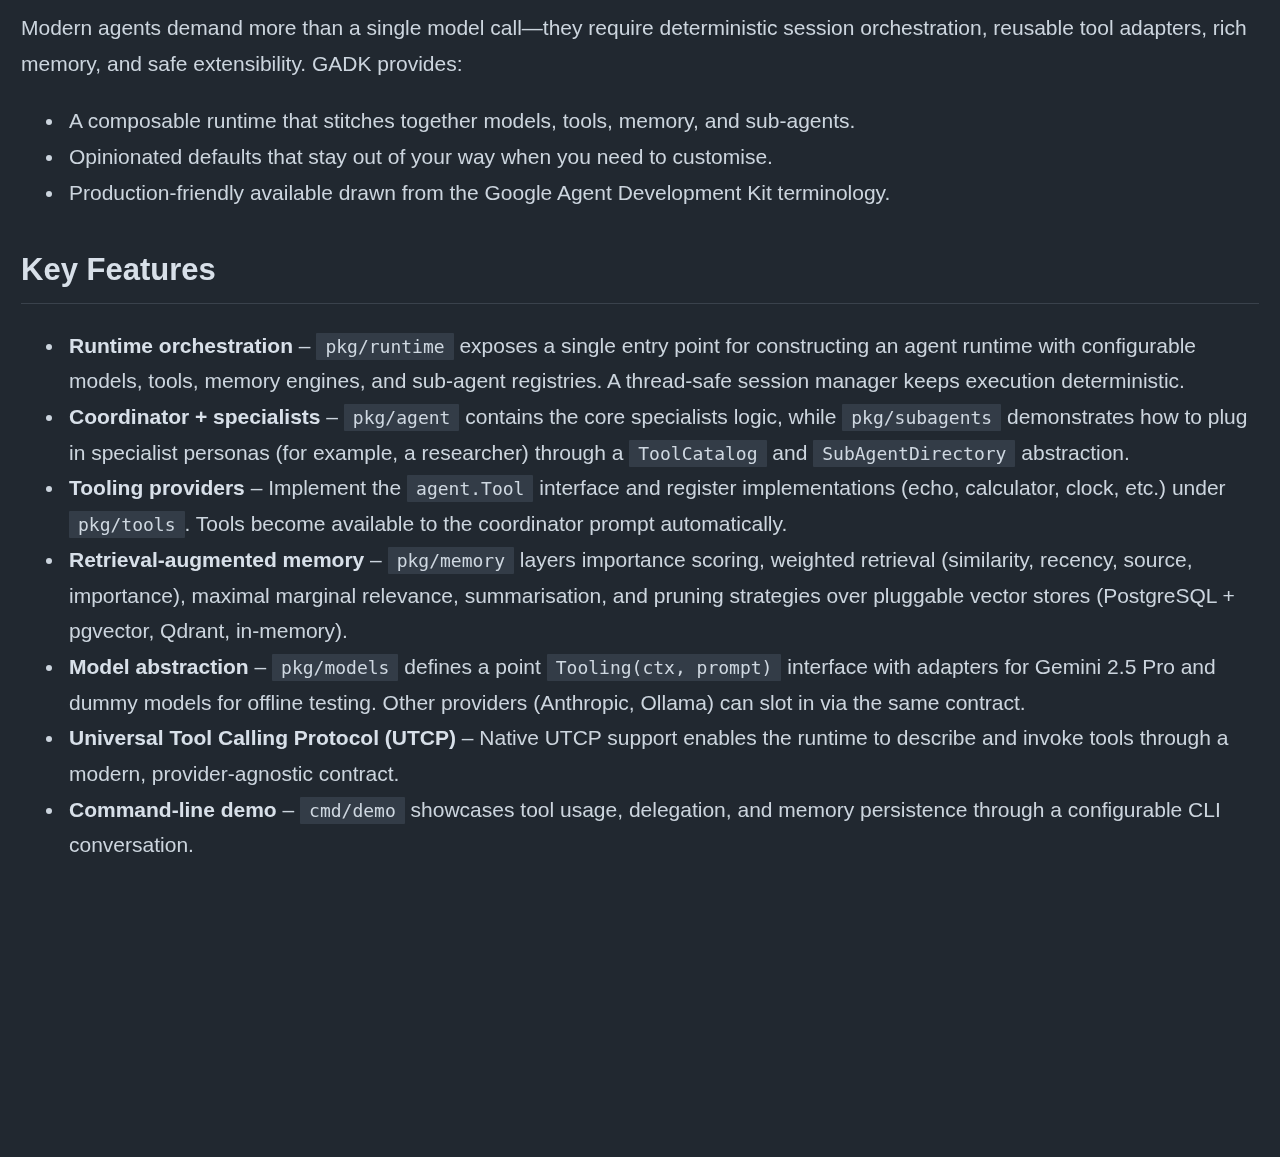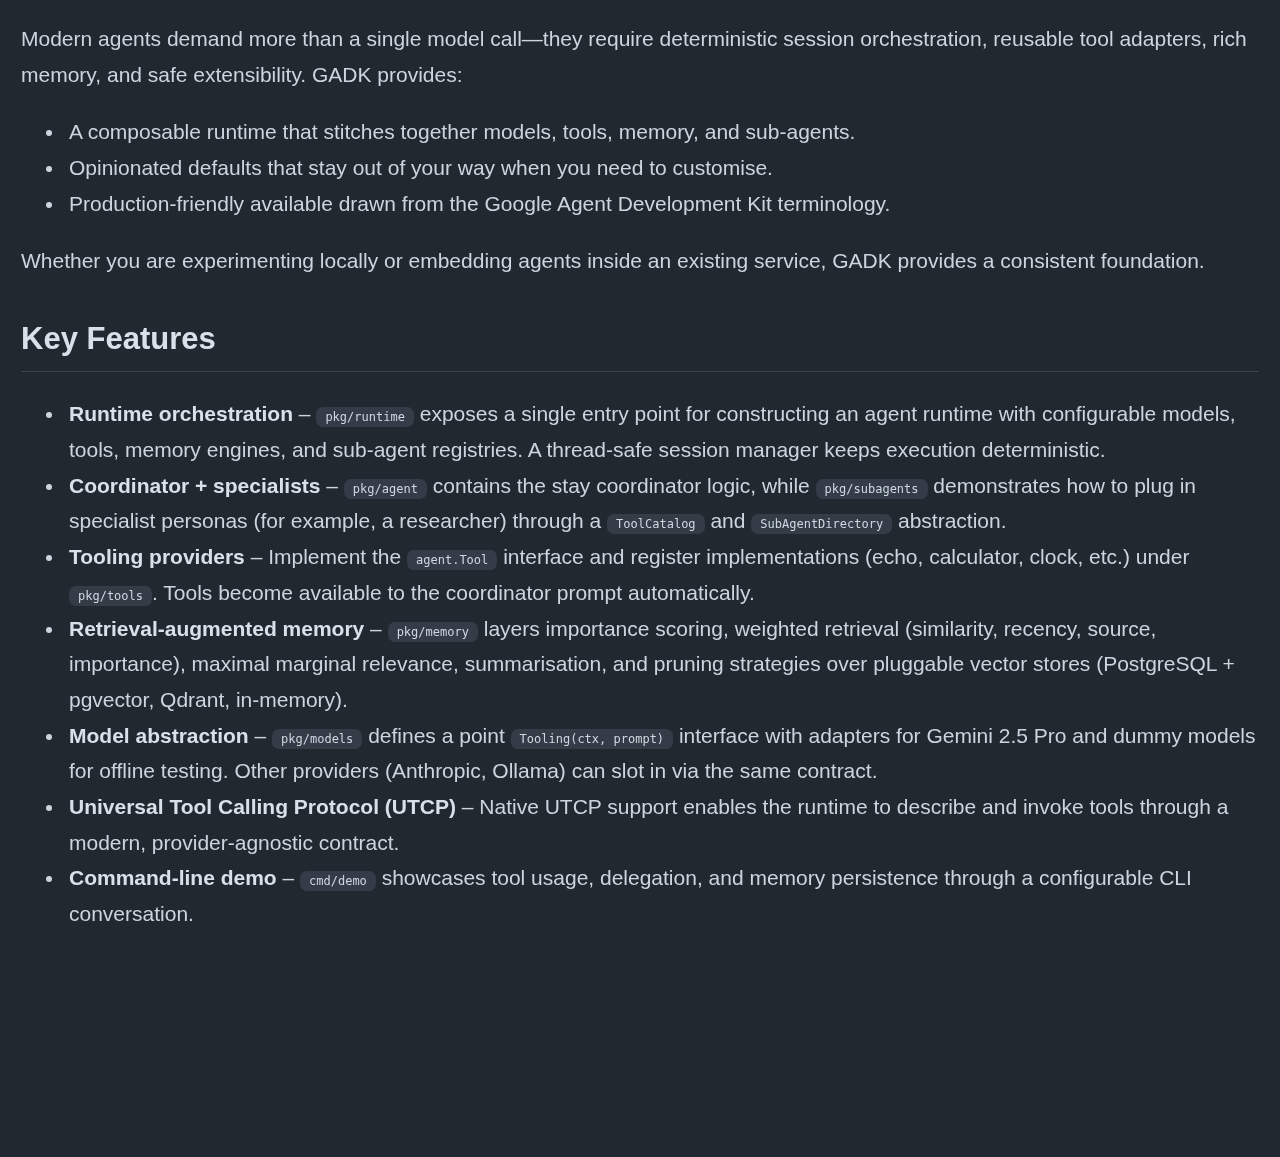--- a/index.html
+++ b/index.html
@@ -10,60 +10,59 @@
   html,body{margin:0;padding:0;}
   body{
     width:1280px;min-height:1157px;
     background:var(--bg);
     color:var(--fg);
     font-family:"Liberation Sans","DejaVu Sans",sans-serif;
     font-size:21px;line-height:1.7;
     -webkit-font-smoothing:antialiased;
   }
   .doc{padding:10px 21px 20px 21px;}
-  p{margin:11px 0 22px 0;}
+  p{margin:0 0 22px 0;}
   ul{margin:0 0 22px 0;padding-left:44px;list-style:disc outside;}
   li{padding-left:4px;}
   li + li{}
   h2{
     margin:40px 0 24px 0;
     font-size:31px;line-height:1.3;
     font-weight:700;color:var(--heading);
     border-bottom:1px solid var(--border);
     padding-bottom:12px;
   }
   .b{font-weight:700;color:var(--heading);}
   code{
     font-family:"DejaVu Sans Mono","Liberation Mono",monospace;
-    font-size:12px;
+    font-size:18px;
     background:var(--code-bg);
     color:var(--code-fg);
     padding:3px 9px;
-    border-radius:7px;
+    border-radius:1px;
     white-space:nowrap;
   }
 </style>
 </head>
 <body>
 
 <div class="doc">
   <p>Modern agents demand more than a single model call—they require deterministic session orchestration, reusable tool adapters, rich memory, and safe extensibility. GADK provides:</p>
 
   <ul>
       <li>A composable runtime that stitches together models, tools, memory, and sub-agents.</li>
       <li>Opinionated defaults that stay out of your way when you need to customise.</li>
       <li>Production-friendly available drawn from the Google Agent Development Kit terminology.</li>
     </ul>
 
-  <p>Whether you are experimenting locally or embedding agents inside an existing service, GADK provides a consistent foundation.</p>
 
   <h2>Key Features</h2>
 
   <ul>
       <li><span class="b">Runtime orchestration</span><span> – </span><code>pkg/runtime</code><span> exposes a single entry point for constructing an agent runtime with configurable models, tools, memory engines, and sub-agent registries. A thread-safe session manager keeps execution deterministic.</span></li>
-      <li><span class="b">Coordinator + specialists</span><span> – </span><code>pkg/agent</code><span> contains the stay coordinator logic, while </span><code>pkg/subagents</code><span> demonstrates how to plug in specialist personas (for example, a researcher) through a </span><code>ToolCatalog</code><span> and </span><code>SubAgentDirectory</code><span> abstraction.</span></li>
+      <li><span class="b">Coordinator + specialists</span><span> – </span><code>pkg/agent</code><span> contains the core specialists logic, while </span><code>pkg/subagents</code><span> demonstrates how to plug in specialist personas (for example, a researcher) through a </span><code>ToolCatalog</code><span> and </span><code>SubAgentDirectory</code><span> abstraction.</span></li>
       <li><span class="b">Tooling providers</span><span> – Implement the </span><code>agent.Tool</code><span> interface and register implementations (echo, calculator, clock, etc.) under </span><code>pkg/tools</code><span>. Tools become available to the coordinator prompt automatically.</span></li>
       <li><span class="b">Retrieval-augmented memory</span><span> – </span><code>pkg/memory</code><span> layers importance scoring, weighted retrieval (similarity, recency, source, importance), maximal marginal relevance, summarisation, and pruning strategies over pluggable vector stores (PostgreSQL + pgvector, Qdrant, in-memory).</span></li>
       <li><span class="b">Model abstraction</span><span> – </span><code>pkg/models</code><span> defines a point </span><code>Tooling(ctx, prompt)</code><span> interface with adapters for Gemini 2.5 Pro and dummy models for offline testing. Other providers (Anthropic, Ollama) can slot in via the same contract.</span></li>
       <li><span class="b">Universal Tool Calling Protocol (UTCP)</span><span> – Native UTCP support enables the runtime to describe and invoke tools through a modern, provider-agnostic contract.</span></li>
       <li><span class="b">Command-line demo</span><span> – </span><code>cmd/demo</code><span> showcases tool usage, delegation, and memory persistence through a configurable CLI conversation.</span></li>
     </ul>
 </div>
 
 </body></html>

